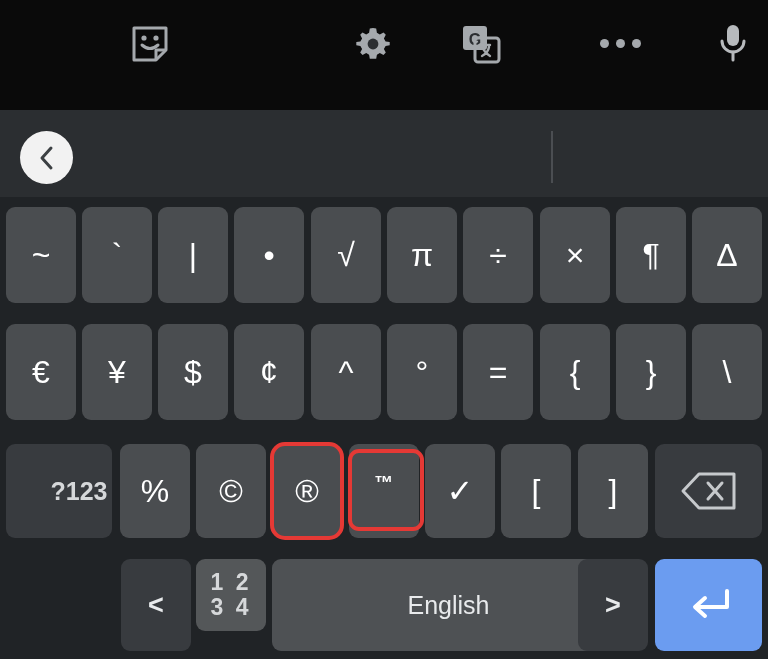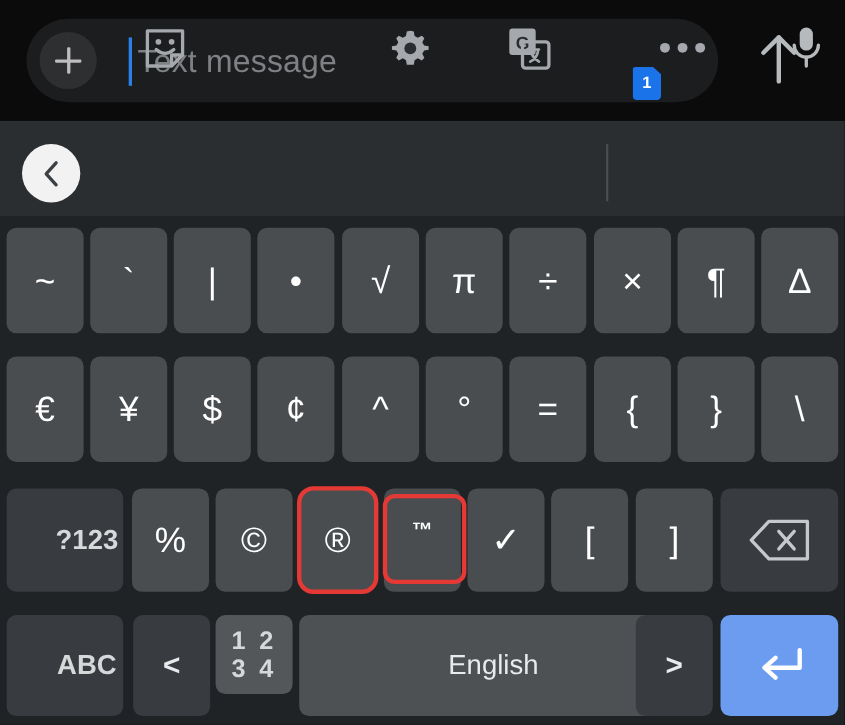--- a/index.html
+++ b/index.html
@@ -231,36 +231,20 @@
     border-radius: 13px;
     pointer-events: none;
   }
   svg { display: block; }
 </style>
 </head>
 <body>
 
 <div id="app">
 
-  <div class="compose-area">
-    <div class="compose-pill">
-      <div class="plus-btn"></div>
-      <div class="caret"></div>
-      <div class="compose-placeholder">Text message</div>
-      <div class="sim-badge">
-        <span>1</span>
-      </div>
-    </div>
-    <div class="send-arrow">
-      <svg width="44" height="52" viewBox="0 0 44 52">
-        <path d="M22 6 L22 46" stroke="#b7babd" stroke-width="4" fill="none" stroke-linecap="round"></path>
-        <path d="M8 20 L22 6 L36 20" stroke="#b7babd" stroke-width="4" fill="none" stroke-linecap="round" stroke-linejoin="round"></path>
-      </svg>
-    </div>
-  </div>
 
   <div class="kb-toolbar"></div>
 
   <div class="back-circle">
     <span>
       <svg width="24" height="28" viewBox="0 0 24 28">
         <path d="M16 4 L7 14 L16 24" stroke="#3c4043" stroke-width="3" fill="none" stroke-linecap="round" stroke-linejoin="round"></path>
       </svg>
     </span>
   </div>
@@ -357,21 +341,20 @@
         <svg width="58" height="42" viewBox="0 0 58 42">
           <path d="M19 4 H54 V38 H19 L3 21 Z" stroke="#c6c9cc" stroke-width="3" fill="none" stroke-linejoin="round"></path>
           <path d="M28 13 L42 29 M42 13 L28 29" stroke="#c6c9cc" stroke-width="3" stroke-linecap="round"></path>
         </svg>
       </span>
     </div>
 
     <div class="hl-red" style="left:270px;top:245px;width:74px;height:98px;border-radius:15px;"></div>
     <div class="hl-red" style="left:348px;top:252px;width:76px;height:82px;border-radius:11px;"></div>
 
-    <div class="key dark small-label" style="left:6px;top:362px;width:106px;height:92px;">ABC</div>
     <div class="key dark" style="left:121px;top:362px;width:70px;height:92px;">
         <span class="chev">&lt;</span>
       </div>
     <div class="key mid" style="left:196px;top:362px;width:70px;height:72px;">
       <span class="num2x2">1 2<br>3 4</span>
     </div>
     <div class="key spacebar" style="left:272px;top:362px;width:353px;height:92px;">English</div>
     <div class="key dark" style="left:578px;top:362px;width:70px;height:92px;">
         <span class="chev">&gt;</span>
       </div>

